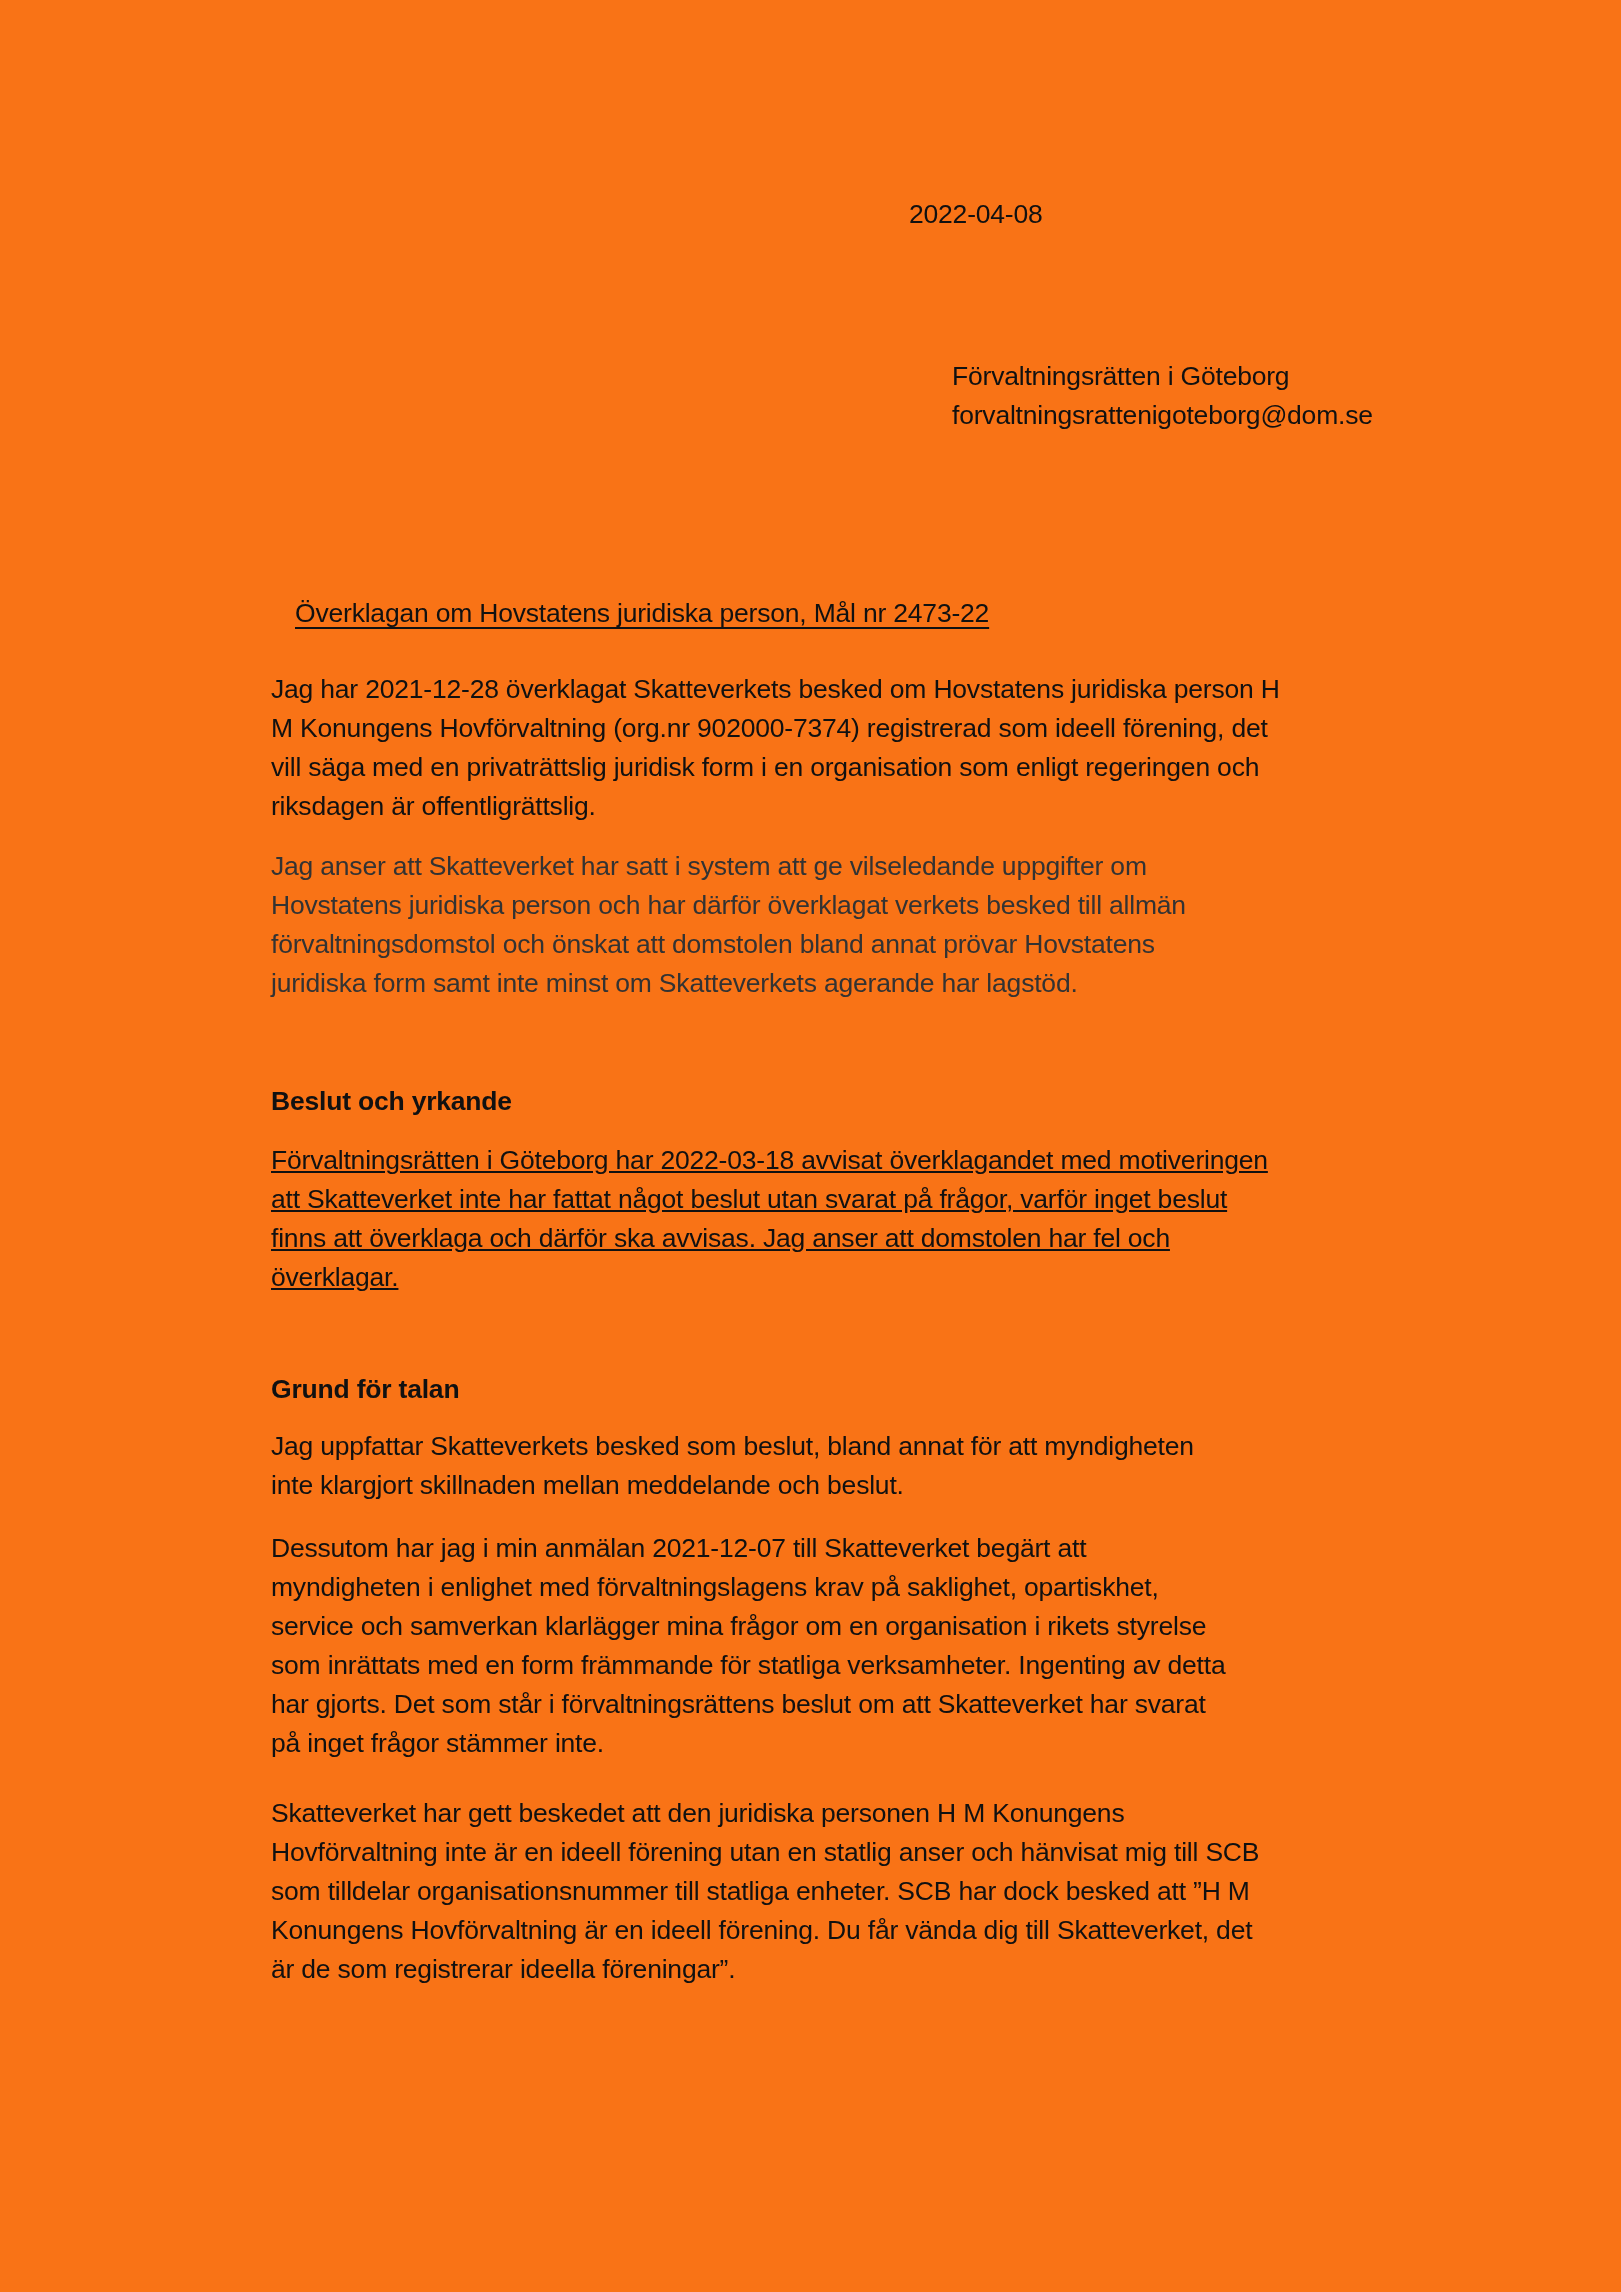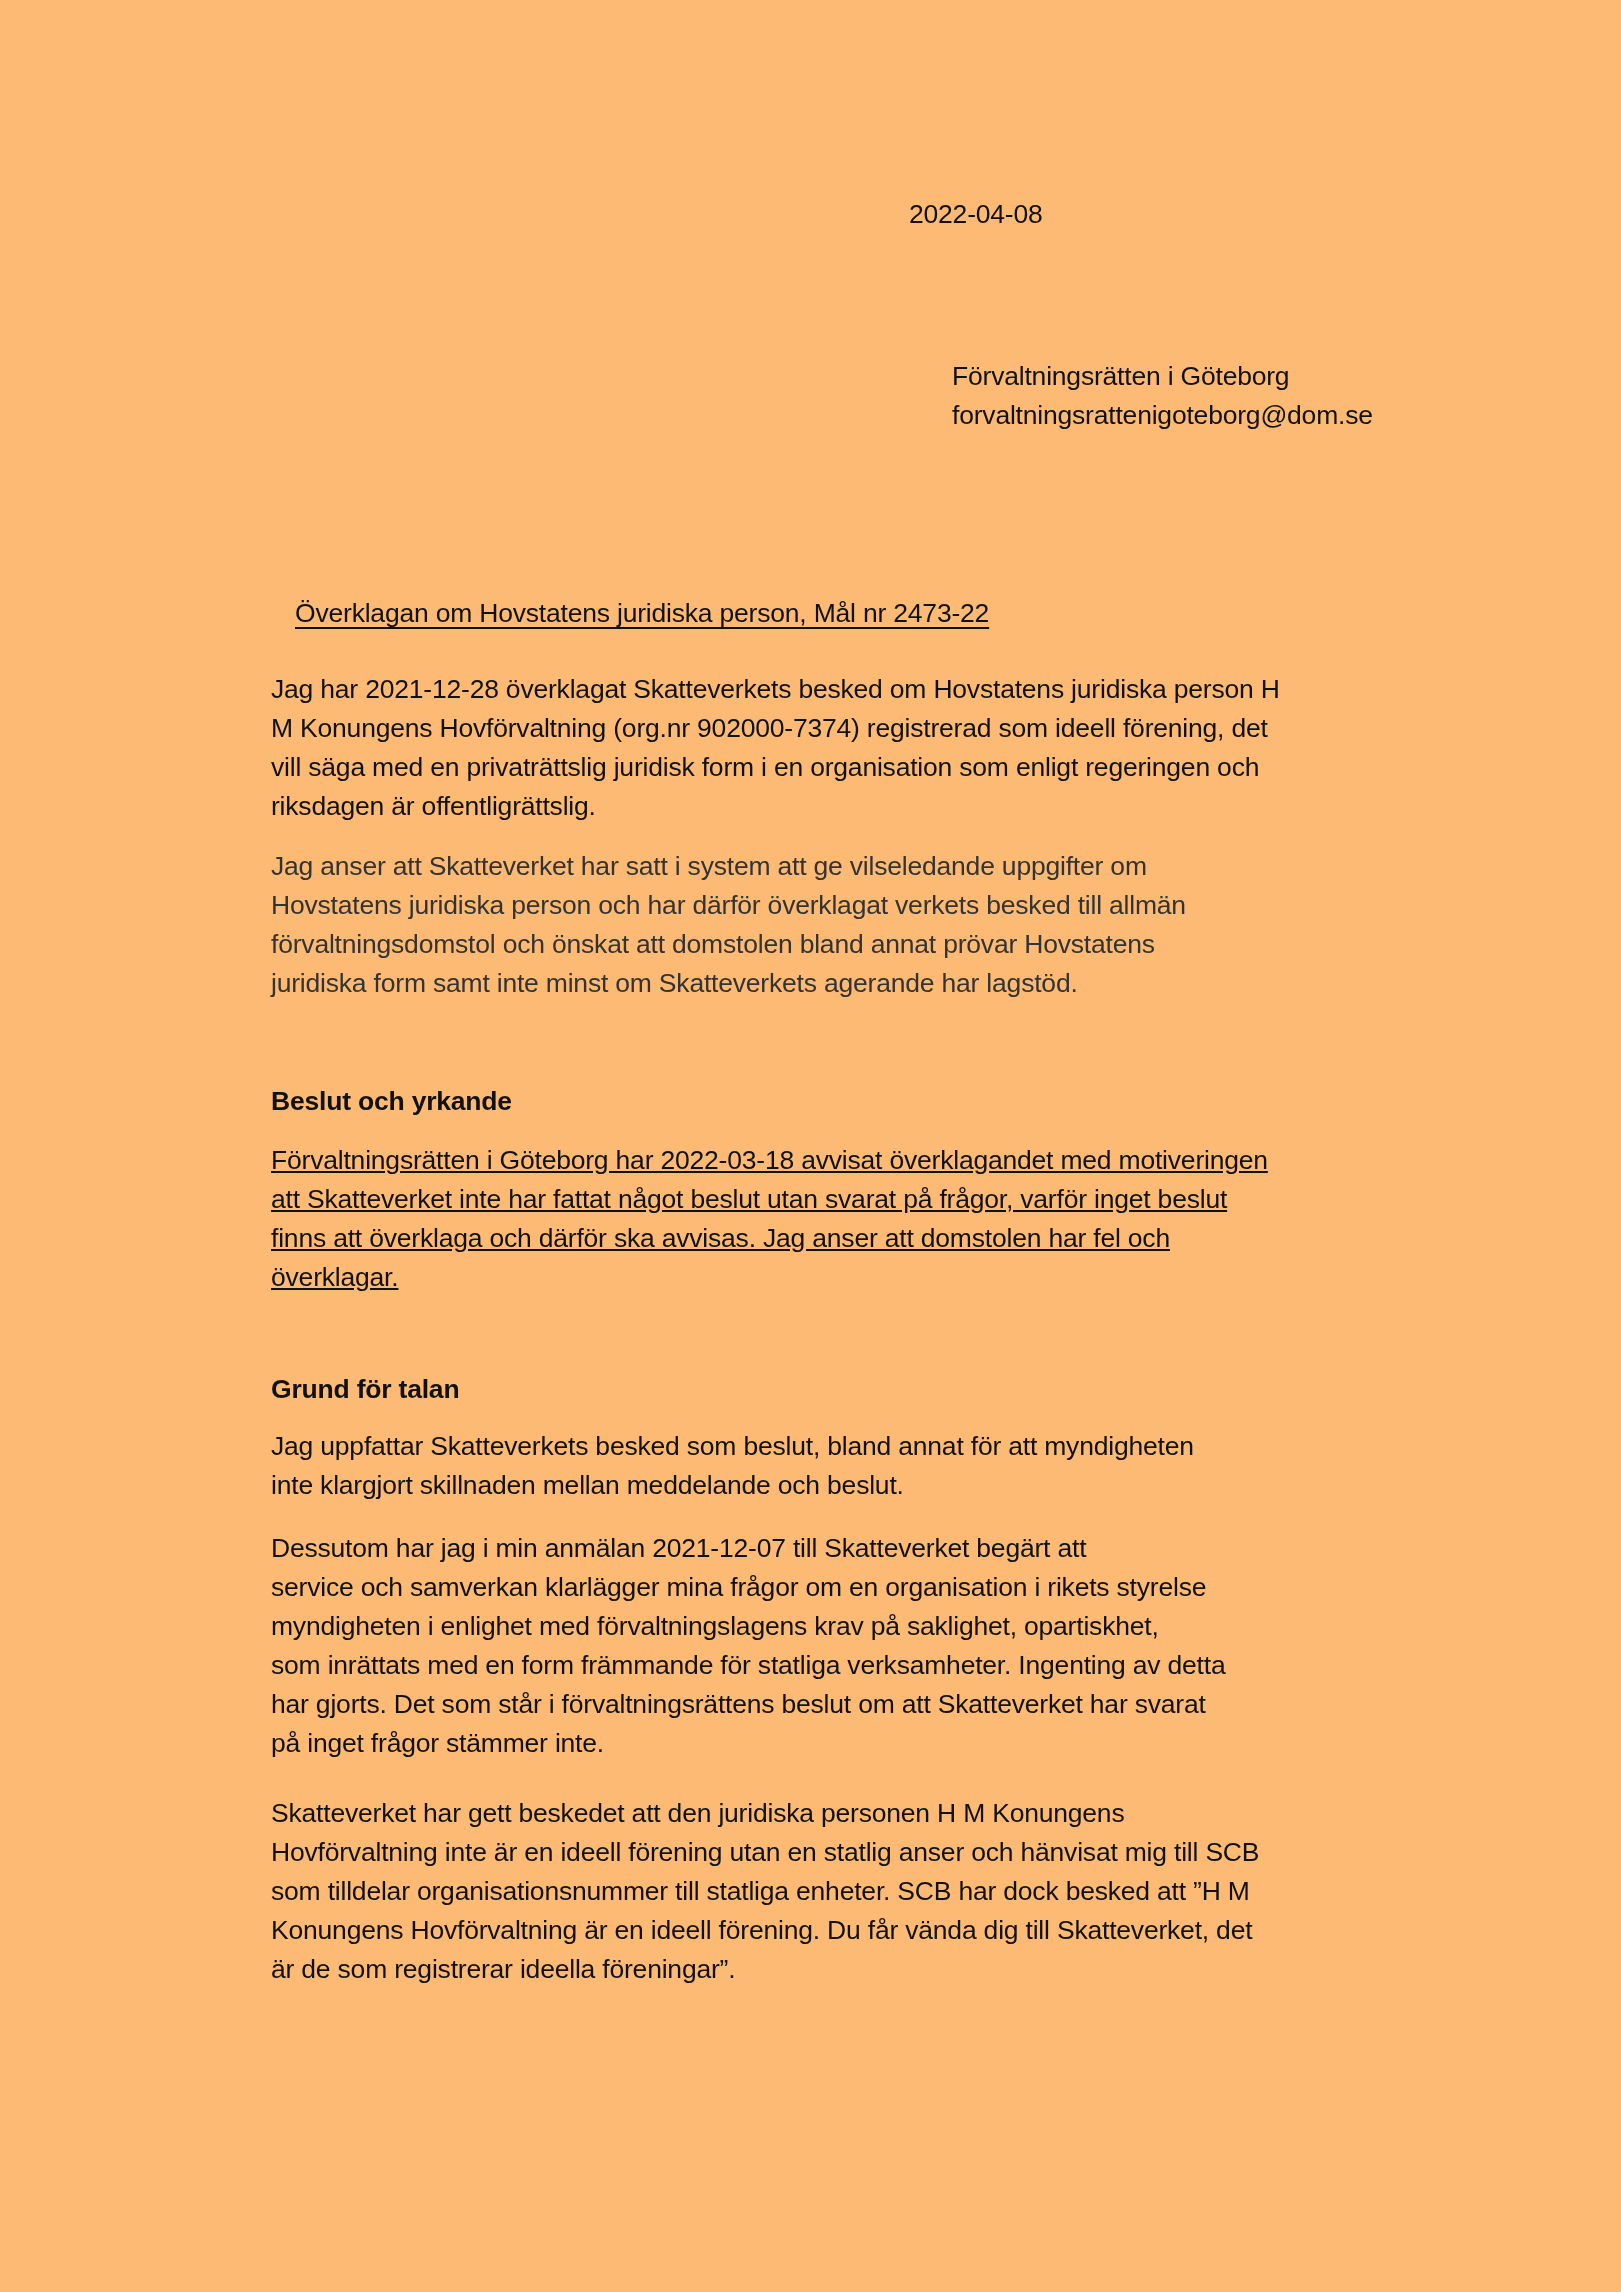--- a/index.html
+++ b/index.html
@@ -13,21 +13,21 @@
     position: relative;
     overflow: hidden;
     font-family: "Liberation Sans", "DejaVu Sans", sans-serif;
     color: #111111;
   }
   .page {
     position: absolute;
     left: 0; top: 0;
     width: 1621px;
     height: 2293px;
-    background: #fdba74;
+    background: #f97316;
   }
   .text {
     position: absolute;
     font-size: 26.5px;
     line-height: 39px;
     letter-spacing: -0.2px;
     white-space: nowrap;
     margin: 0;
   }
   .date { left: 909px; top: 195px; }
@@ -96,22 +96,22 @@
 
   <div class="text heading" id="h2">Grund för talan</div>
 
   <div class="text para" id="p4">
     <span class="line">Jag uppfattar Skatteverkets besked som beslut, bland annat för att myndigheten</span>
     <span class="line">inte klargjort skillnaden mellan meddelande och beslut.</span>
   </div>
 
   <div class="text para" id="p5">
     <span class="line">Dessutom har jag i min anmälan 2021-12-07 till Skatteverket begärt att</span>
+    <span class="line">myndigheten i enlighet med förvaltningslagens krav på saklighet, opartiskhet,</span>
     <span class="line">service och samverkan klarlägger mina frågor om en organisation i rikets styrelse</span>
-    <span class="line">myndigheten i enlighet med förvaltningslagens krav på saklighet, opartiskhet,</span>
     <span class="line">som inrättats med en form främmande för statliga verksamheter. Ingenting av detta</span>
     <span class="line">har gjorts. Det som står i förvaltningsrättens beslut om att Skatteverket har svarat</span>
     <span class="line">på inget frågor stämmer inte.</span>
   </div>
 
   <div class="text para" id="p6">
     <span class="line">Skatteverket har gett beskedet att den juridiska personen H M Konungens</span>
     <span class="line">Hovförvaltning inte är en ideell förening utan en statlig anser och hänvisat mig till SCB</span>
     <span class="line">som tilldelar organisationsnummer till statliga enheter. SCB har dock besked att ”H M</span>
     <span class="line">Konungens Hovförvaltning är en ideell förening. Du får vända dig till Skatteverket, det</span>

